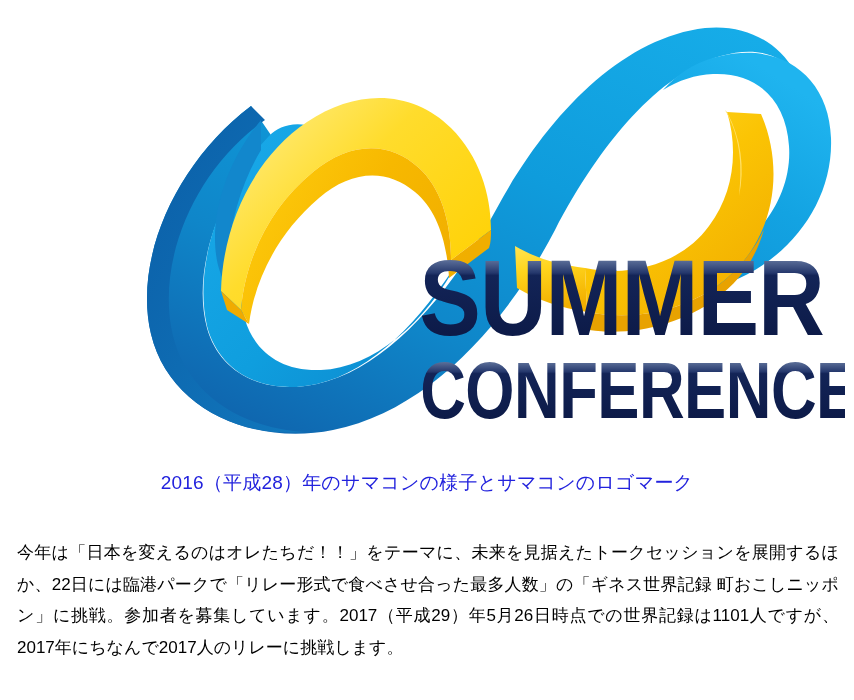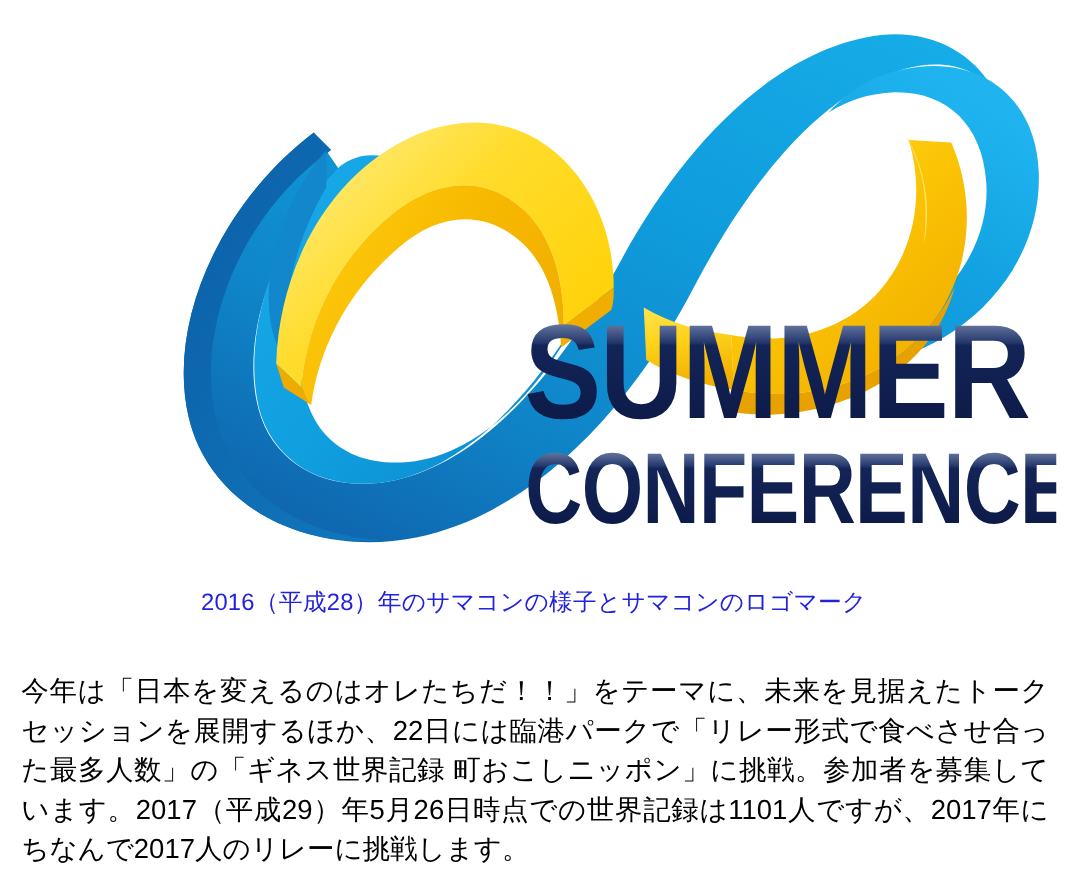--- a/index.html
+++ b/index.html
@@ -48,21 +48,21 @@
     white-space: nowrap;
     font-family: "Liberation Sans", "DejaVu Sans", sans-serif;
   }
 
   
   #body-copy {
     position: absolute;
     left: 17px;
     top: 537px;
     width: 822px;
-    font-size: 22px;
+    font-size: 17px;
     line-height: 31.5px;
     text-align: justify;
     text-justify: inter-ideograph;
     color: #000000;
     font-family: "Liberation Sans", "DejaVu Sans", sans-serif;
   }
   #body-copy p {
     margin: 0;
   }
 </style>

